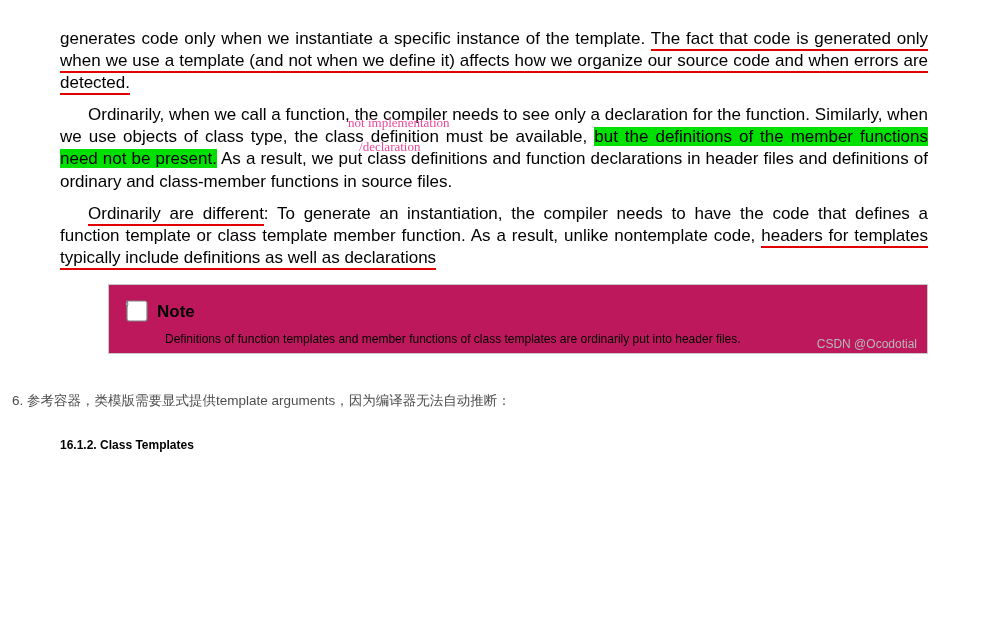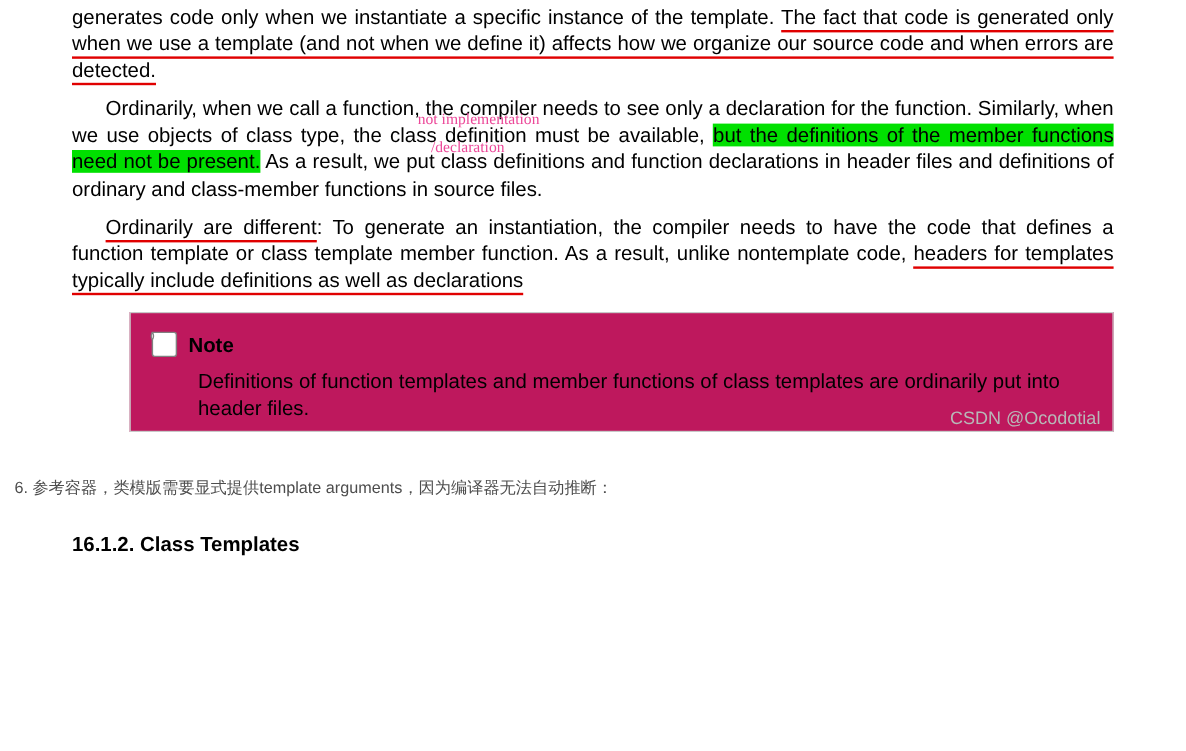--- a/index.html
+++ b/index.html
@@ -5,21 +5,21 @@
     * { margin: 0; padding: 0; box-sizing: border-box; }
     body {
       background: #ffffff;
       font-family: Verdana, Geneva, sans-serif;
       width: 988px;
       height: 626px;
       overflow: hidden;
       position: relative;
     }
     .content-area {
-      padding: 4px 60px 0 60px;
+      padding: 28px 60px 0 60px;
     }
     .para {
       font-size: 17px;
       line-height: 1.3;
       color: #000000;
       margin-bottom: 10px;
       text-align: justify;
     }
     .para.indent {
       text-indent: 28px;
@@ -62,42 +62,42 @@
       height: 26px;
       margin-right: 6px;
       display: inline-block;
     }
     .note-title {
       font-size: 17px;
       font-weight: bold;
       color: #000;
     }
     .note-body {
-      font-size: 17px;
+      font-size: 12px;
       line-height: 1.35;
       color: #000;
       padding-left: 42px;
     }
     .watermark {
       position: absolute;
       right: 10px;
       bottom: 2px;
-      font-size: 15px;
+      font-size: 12px;
       color: #b8b8b8;
       font-family: Arial, sans-serif;
     }
     .numbered-item {
       margin: 38px 0 0 12px;
       font-size: 13.5px;
       color: #4d4d4d;
       font-family: "Microsoft YaHei", "PingFang SC", Arial, sans-serif;
     }
     .section-heading {
       margin: 28px 0 0 60px;
-      font-size: 17px;
+      font-size: 12px;
       font-weight: bold;
       color: #000;
     }
   </style>
 </head>
 <body>
 
 <div class="content-area">
 
   <p class="para">

